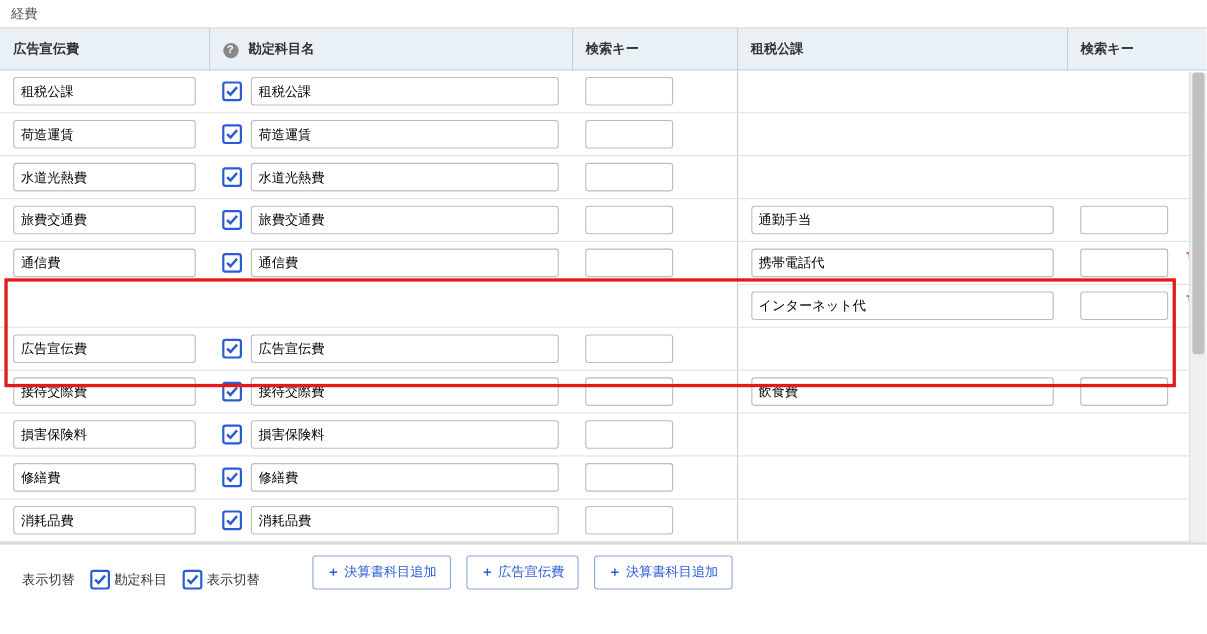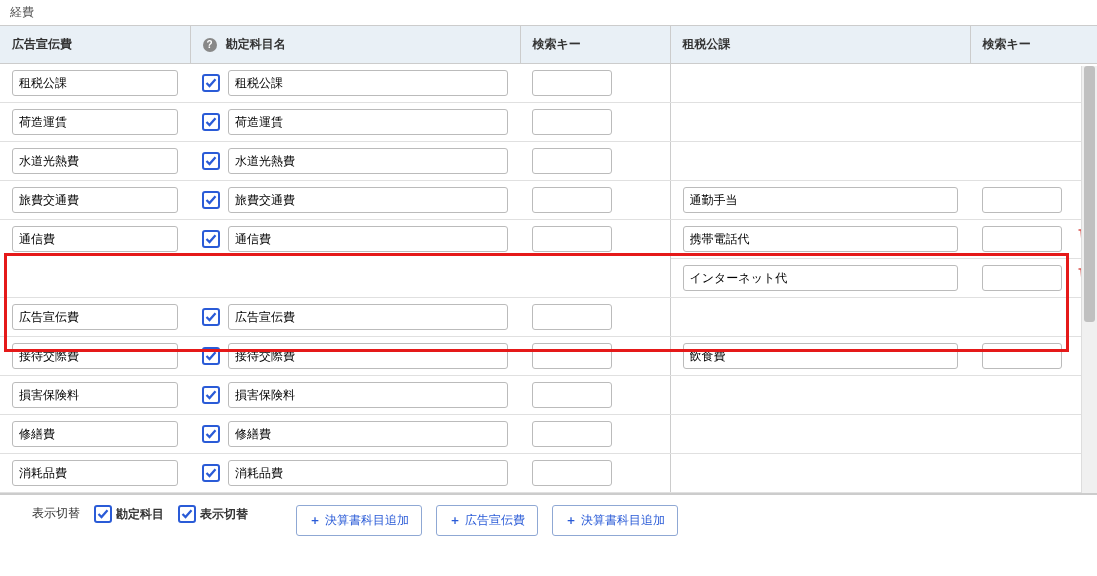--- a/index.html
+++ b/index.html
@@ -78,40 +78,40 @@
   width: 16px; height: 18px; color: #d9534f;
   cursor: pointer;
 }
 .red-box {
   position: absolute;
   border: 3px solid #e51919;
   pointer-events: none;
 }
 .footer {
   display: flex;
-  align-items: flex-start;
+  align-items: flex-end;
   gap: 14px;
-  padding: 10px 32px;
+  padding: 10px 20px;
   border-top: 1px solid #ccc;
 }
 .btn {
   border: 1px solid #8fa8d4;
   background: #fff;
   color: #2a5bd7;
   padding: 6px 12px;
   border-radius: 3px;
   font-size: 12px;
   cursor: pointer;
   display: inline-flex;
   align-items: center;
   gap: 4px;
 }
 .btn .plus { font-weight: bold; }
 .footer-label { color: #333; font-size: 12px; }
-.footer-cb-group { display: flex; align-items: center; gap: 4px; font-weight: bold; }
+.footer-cb-group { display: flex; align-items: center; gap: 4px; }
 .sub-row-pad td { border-bottom: 1px solid #e0e0e0; margin-left: 36px; }
 .scrollbar-stub {
   position: absolute; right: 0; top: 40px; bottom: 0; width: 16px;
   background: #f0f0f0; border-left: 1px solid #ddd;
 }
 .scrollbar-thumb {
   position: absolute; left: 2px; right: 2px; top: 0; height: 60%;
   background: #c0c0c0; border-radius: 3px;
 }
 </style>

